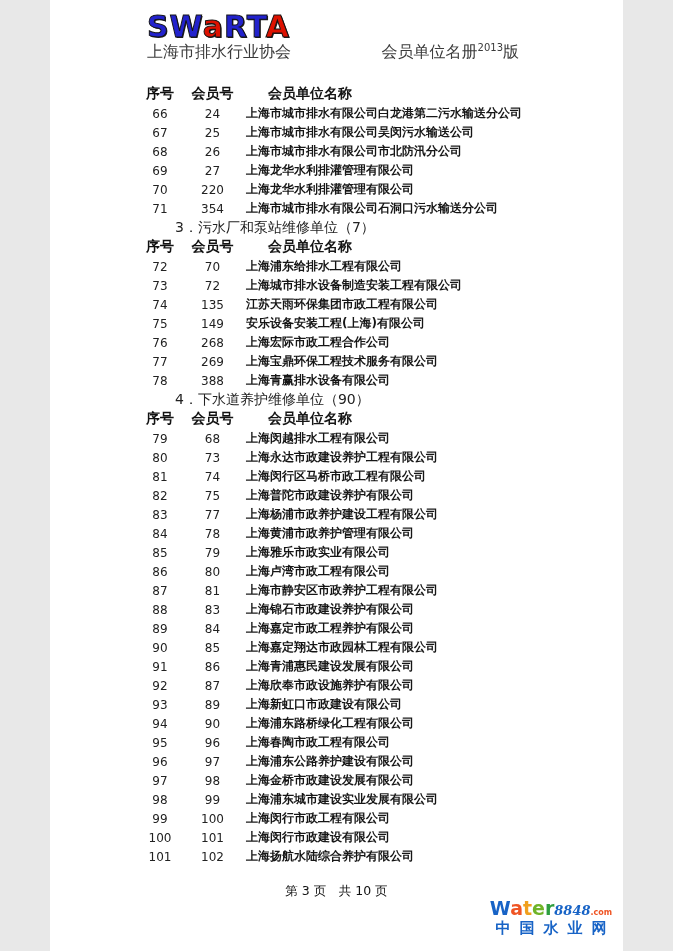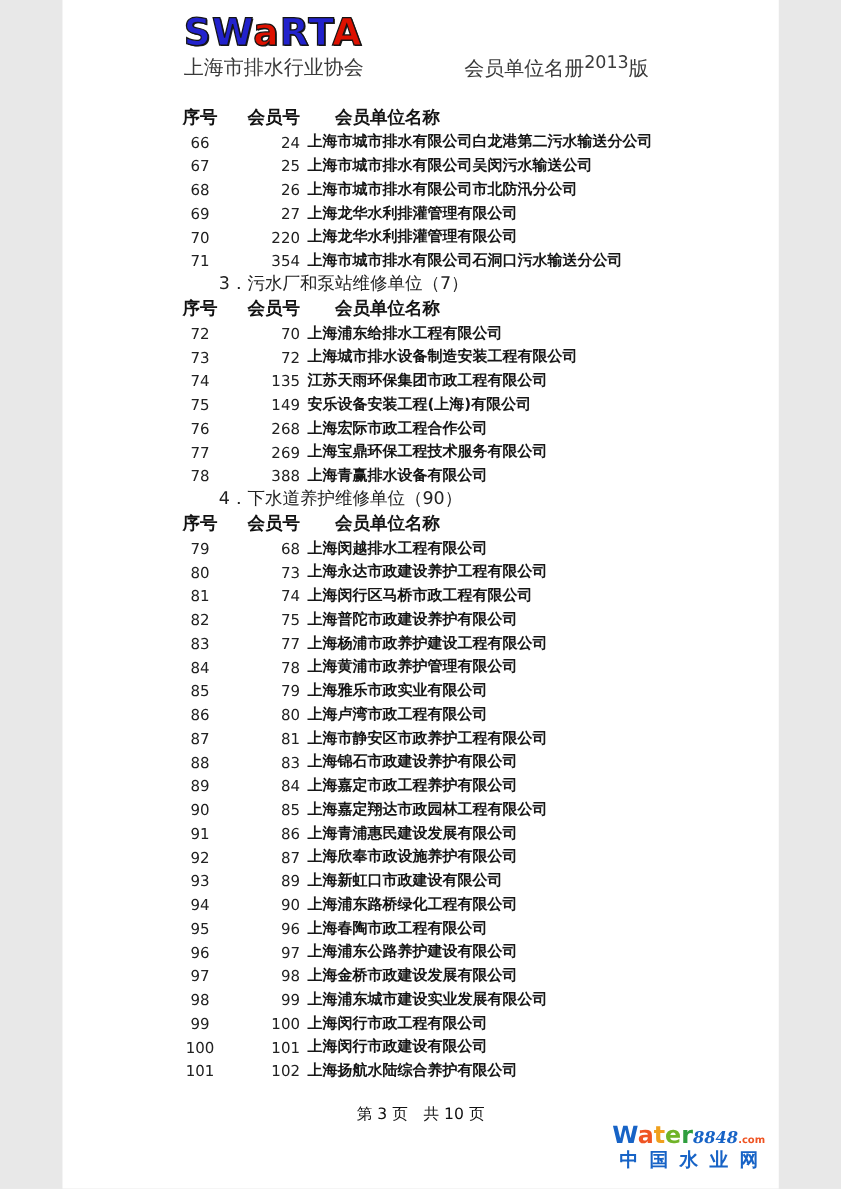--- a/index.html
+++ b/index.html
@@ -8,27 +8,27 @@
     font-family:"DejaVu Sans","Liberation Sans",sans-serif;
     color:#1a1a1a;overflow:hidden;margin:0 auto;
   }
   
   .hdr{position:absolute;left:97px;top:12px;right:104px;}
   .logo{font-size:30px;font-weight:bold;line-height:1;letter-spacing:1px;
         -webkit-text-stroke:1px #141414;text-shadow:1px 1px 0 #222;}
   .hdr-line{display:flex;justify-content:space-between;align-items:center;margin-top:0px;}
   .org{font-size:16px;color:#3a3a3a;}
   .doctitle{font-size:16px;color:#3a3a3a;white-space:nowrap;}
-  .doctitle sup{font-size:14px;vertical-align:super;letter-spacing:0;margin-top:16px;}
+  .doctitle sup{font-size:10px;vertical-align:super;letter-spacing:0;margin-top:16px;}
   
   .tbl{position:absolute;left:85px;top:84px;right:18px;}
   .hrow{display:flex;height:20px;align-items:center;font-weight:bold;font-size:14px;color:#111;}
   .row{display:flex;height:19px;align-items:center;font-size:12px;color:#222;}
   .c1{width:50px;text-align:center;flex:none;}
-  .c2{width:55px;text-align:right;flex:none;}
+  .c2{width:55px;text-align:center;flex:none;}
   .c3{flex:1;padding-left:6px;font-weight:bold;color:#161616;white-space:nowrap;}
   .hrow .c3{padding-left:28px;}
   .sec-title{height:19px;line-height:19px;font-size:14px;color:#222;padding-left:40px;white-space:nowrap;}
   
   .footer{position:absolute;left:0;right:0;top:883px;text-align:center;font-size:12.5px;color:#111;}
   .wlogo{position:absolute;right:6px;top:899px;width:132px;text-align:center;line-height:1;}
   .wword{font-size:19px;font-weight:bold;white-space:nowrap;letter-spacing:0px;}
   .w8848{font-style:italic;font-family:"DejaVu Serif","Liberation Serif",serif;font-size:13px;font-weight:bold;}
   .wcom{font-size:8px;font-weight:bold;}
   .wtag{font-weight:bold;font-size:15px;letter-spacing:9px;margin-top:3px;margin-right:-9px;white-space:nowrap;}

